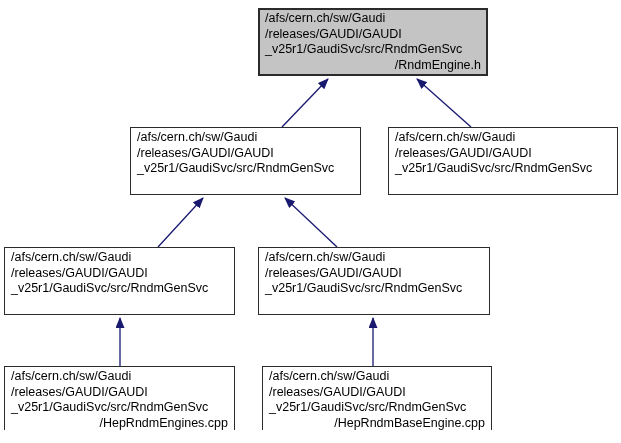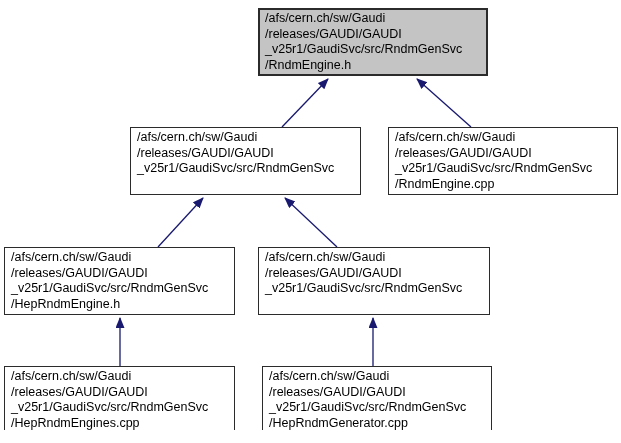--- a/index.html
+++ b/index.html
@@ -36,21 +36,21 @@
     white-space:nowrap;
     cursor:pointer;
   }
   .node.highlighted{
     background:var(--hfill);
     border-width:2px;
     padding:1px 5px 0 5px;
     cursor:default;
   }
   .node .ln{white-space:nowrap;}
-  .node .ln.center{text-align:left;}
+  .node .ln.center{text-align:right;}
 </style>
 </head>
 <body>
 
 <div class="canvas">
 
   <svg class="edges" width="621" height="443" viewBox="0 0 621 443" xmlns="http://www.w3.org/2000/svg">
     <defs>
       <marker id="ah" markerUnits="userSpaceOnUse" markerWidth="12" markerHeight="10" refX="10" refY="4.5" orient="auto">
         <path d="M0,0 L11,4.5 L0,9 z" fill="var(--arrow)"></path>
@@ -74,43 +74,41 @@
   <div class="node" style="left:130px;top:127px;width:231px;height:68px;">
     <div class="ln">/afs/cern.ch/sw/Gaudi</div>
     <div class="ln">/releases/GAUDI/GAUDI</div>
     <div class="ln">_v25r1/GaudiSvc/src/RndmGenSvc</div>
   </div>
 
   <div class="node" style="left:388px;top:127px;width:230px;height:68px;">
     <div class="ln">/afs/cern.ch/sw/Gaudi</div>
     <div class="ln">/releases/GAUDI/GAUDI</div>
     <div class="ln">_v25r1/GaudiSvc/src/RndmGenSvc</div>
-    <div class="ln center">/RndmEngine.cpp</div>
   </div>
 
   <div class="node" style="left:4px;top:247px;width:231px;height:68px;">
     <div class="ln">/afs/cern.ch/sw/Gaudi</div>
     <div class="ln">/releases/GAUDI/GAUDI</div>
     <div class="ln">_v25r1/GaudiSvc/src/RndmGenSvc</div>
-    <div class="ln center">/HepRndmEngine.h</div>
   </div>
 
   <div class="node" style="left:258px;top:247px;width:232px;height:68px;">
     <div class="ln">/afs/cern.ch/sw/Gaudi</div>
     <div class="ln">/releases/GAUDI/GAUDI</div>
     <div class="ln">_v25r1/GaudiSvc/src/RndmGenSvc</div>
   </div>
 
   <div class="node" style="left:4px;top:366px;width:231px;height:68px;">
     <div class="ln">/afs/cern.ch/sw/Gaudi</div>
     <div class="ln">/releases/GAUDI/GAUDI</div>
     <div class="ln">_v25r1/GaudiSvc/src/RndmGenSvc</div>
     <div class="ln center">/HepRndmEngines.cpp</div>
   </div>
 
   <div class="node" style="left:262px;top:366px;width:230px;height:68px;">
     <div class="ln">/afs/cern.ch/sw/Gaudi</div>
     <div class="ln">/releases/GAUDI/GAUDI</div>
     <div class="ln">_v25r1/GaudiSvc/src/RndmGenSvc</div>
-    <div class="ln center">/HepRndmGenerator.cpp</div>
+    <div class="ln center">/HepRndmBaseEngine.cpp</div>
   </div>
 
 </div>
 
 </body></html>

